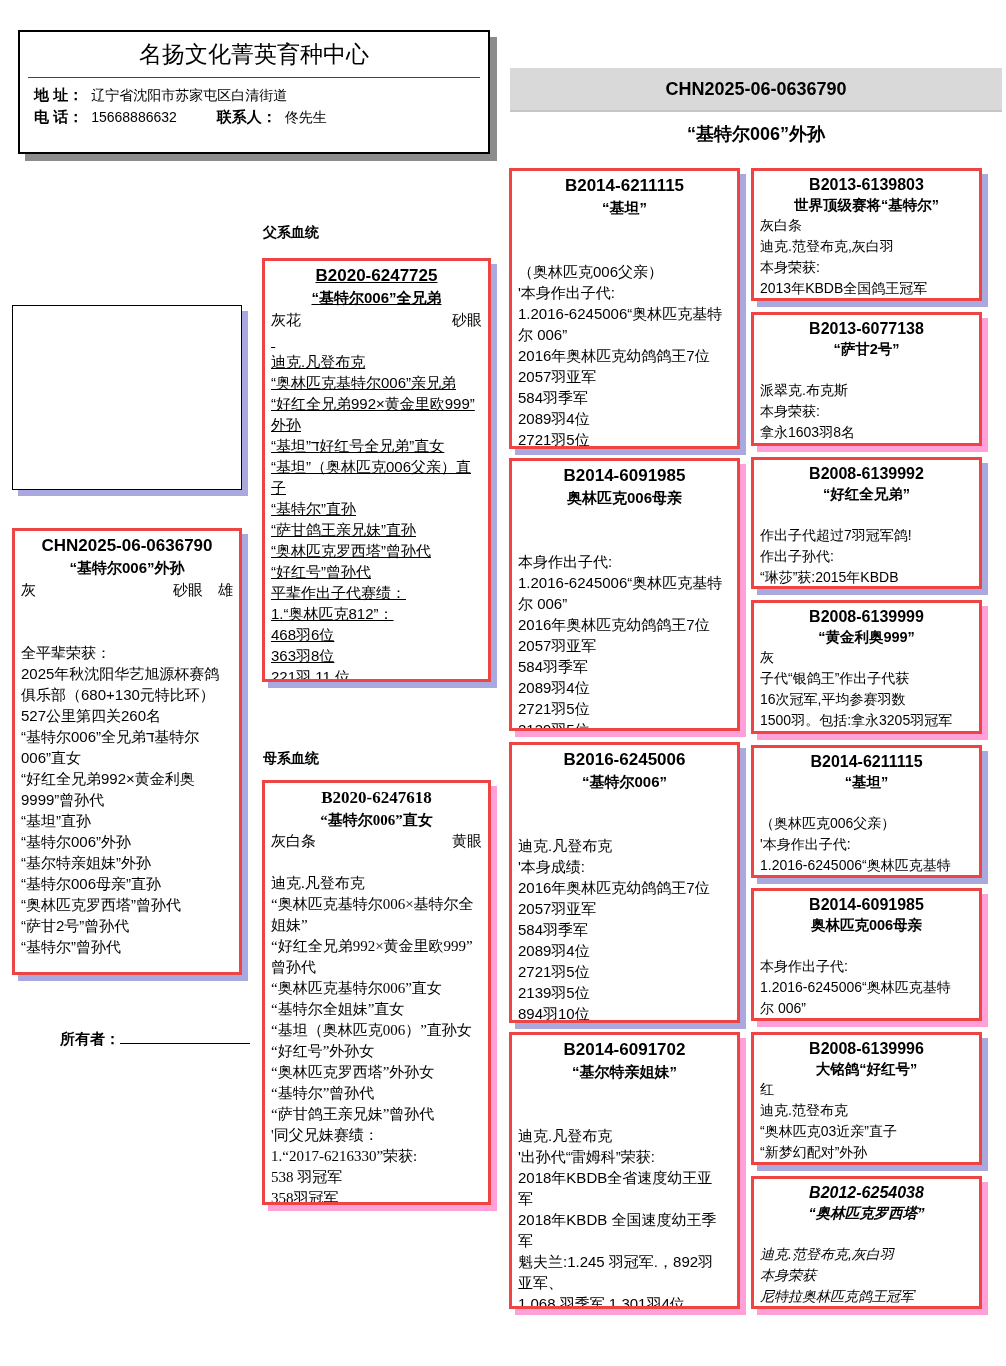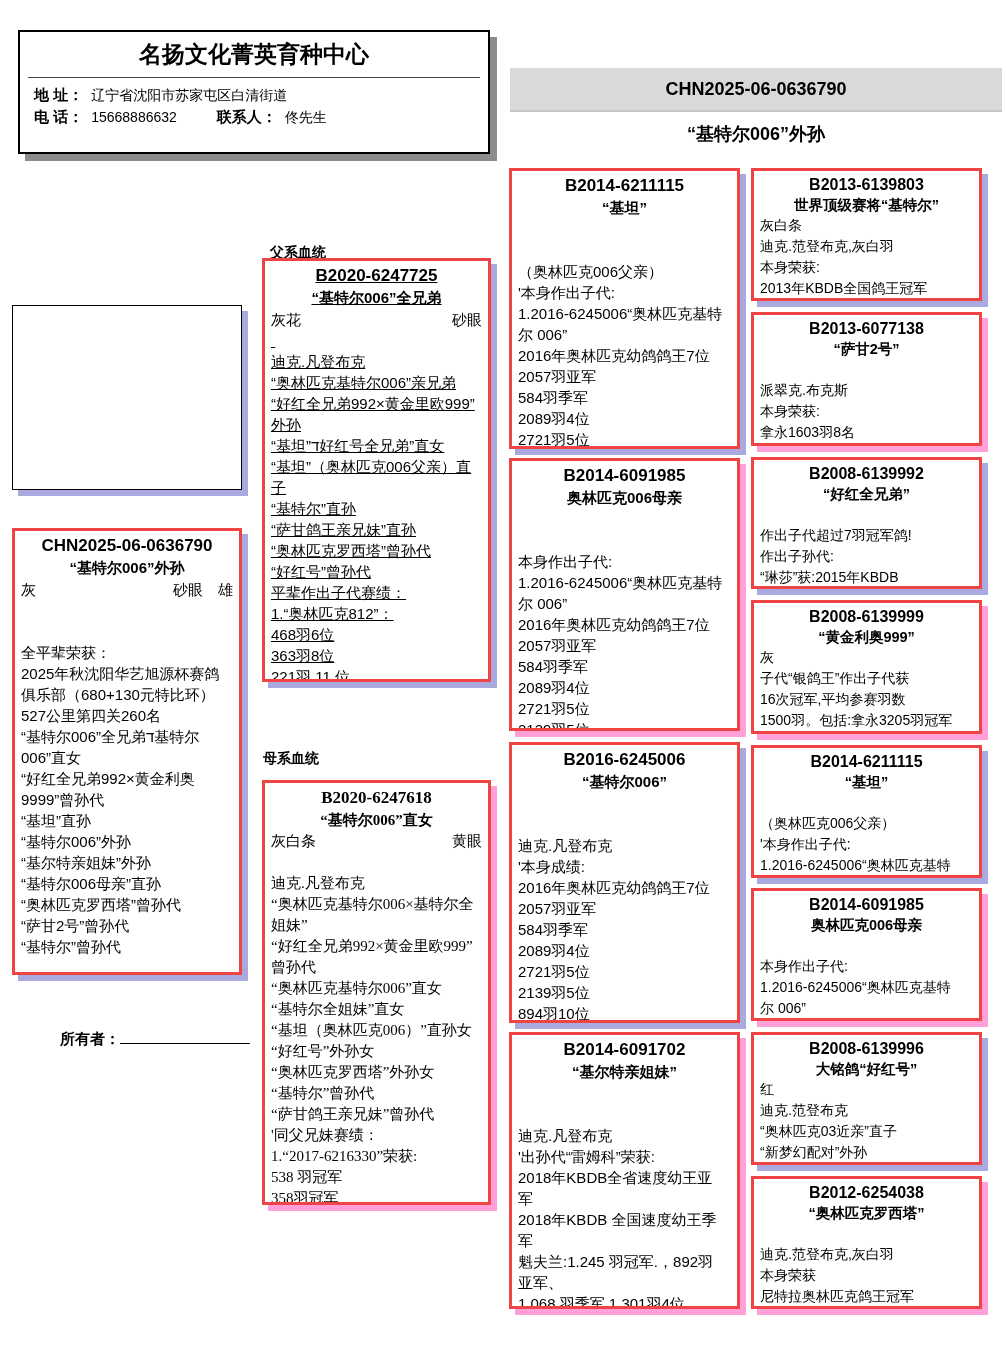--- a/index.html
+++ b/index.html
@@ -6,21 +6,21 @@
   body {
     width:1006px; height:1366px; position:relative; background:#ffffff;
     font-family:"Liberation Sans","DejaVu Sans",sans-serif; color:#000;
   }
   
   .loft {
     position:absolute; left:18px; top:30px; width:472px; height:124px;
     background:#fff; border:2px solid #000; box-sizing:border-box;
     box-shadow:7px 7px 0 var(--header-shadow);
   }
-  .loft-title { text-align:center; font-size:23px; font-weight:bold; padding-top:7px; }
+  .loft-title { text-align:center; font-size:23px; font-weight:normal; padding-top:7px; }
   .loft-divider { border-top:1px solid #444; margin:7px 8px 6px 8px; }
   .loft-rows { padding:0 14px; font-size:14px; }
   .loft-row { line-height:21px; white-space:nowrap; }
   .loft-label { font-weight:bold; font-size:15px; margin-right:8px; }
   .loft-label.inline2 { margin-left:40px; }
   
   .ring-bar {
     position:absolute; left:510px; top:68px; width:492px; height:42px;
     background:var(--bar-gray); border-bottom:2px solid #c6c6c6;
     text-align:center; font-weight:bold; font-size:18px; line-height:42px;
@@ -69,21 +69,21 @@
     </div>
     <div class="loft-row">
       <span class="loft-label">电 话：</span><span>15668886632</span><span class="loft-label inline2">联系人：</span><span>佟先生</span>
     </div>
   </div>
 </div>
 
 <div class="ring-bar">CHN2025-06-0636790</div>
 <div class="bird-title">“基特尔006”外孙</div>
 
-<div class="branch-label" style="left:270px; top:224px;margin-top:20px;">父系血统</div>
+<div class="branch-label" style="left:263px; top:224px;">父系血统</div>
 <div class="branch-label" style="left:263px; top:750px;">母系血统</div>
 
 <div class="empty-box"></div>
 
 <div class="card blue" style="left:12px; top:528px; width:230px; height:447px;">
   <div class="card-ring">CHN2025-06-0636790</div>
   <div class="card-name">“基特尔006”外孙</div>
   <div class="color-row">
       <span class="c-left">灰</span>
       <span class="c-right">砂眼　雄</span>
@@ -301,21 +301,21 @@
 <div class="card sm blue" style="left:751px; top:1032px; width:231px; height:133px;">
   <div class="card-ring">B2008-6139996</div>
   <div class="card-name">大铭鸽“好红号”</div>
   <div class="card-body">
       <div class="bline">红</div>
       <div class="bline">迪克.范登布克</div>
       <div class="bline">“奥林匹克03近亲”直子</div>
       <div class="bline">“新梦幻配对”外孙</div>
     </div>
 </div>
-<div class="card sm pink" style="left:751px; top:1176px; width:231px; height:133px;">
+<div class="card sm pink" style="left:751px; top:1176px; width:231px; height:133px;font-style:italic;">
   <div class="card-ring">B2012-6254038</div>
   <div class="card-name">“奥林匹克罗西塔”</div>
   <div class="card-body">
       <div class="bline">&nbsp;</div>
       <div class="bline">迪克.范登布克,灰白羽</div>
       <div class="bline">本身荣获</div>
       <div class="bline">尼特拉奥林匹克鸽王冠军</div>
     </div>
 </div>
 

